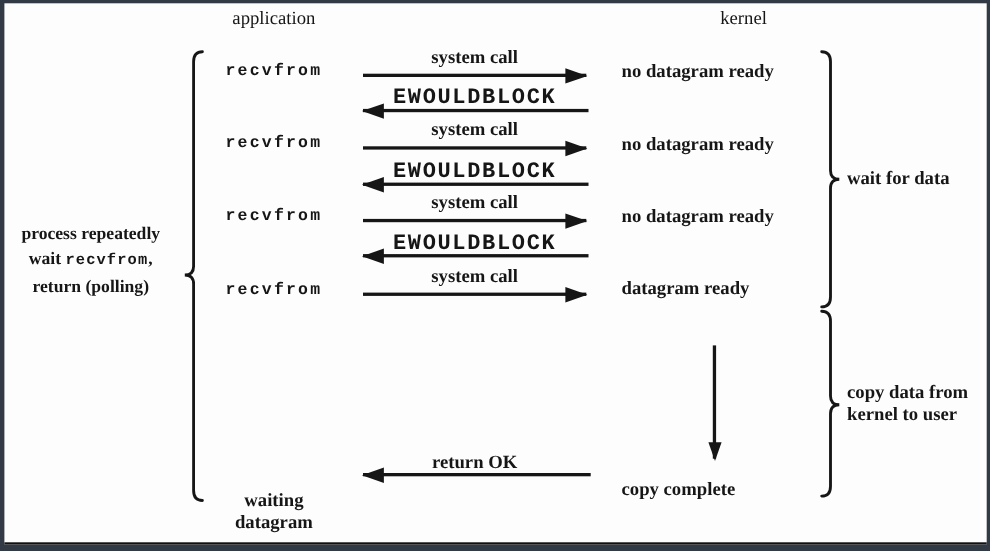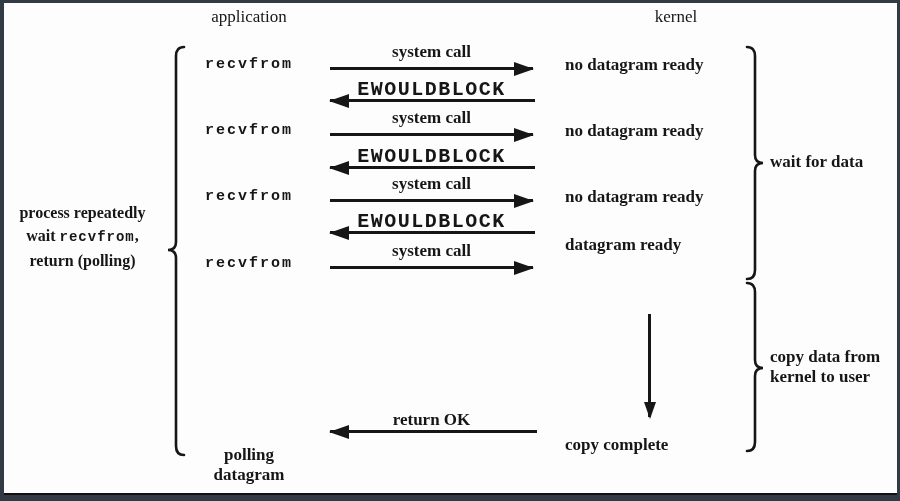--- a/index.html
+++ b/index.html
@@ -93,30 +93,30 @@
   <div class="abs mono app-call" style="left:190px;top:188px;width:118px;">recvfrom</div>
   <div class="abs lbl alabel" style="left:330px;top:175px;">system call</div>
   <div class="hline r" style="left:330px;top:199px;width:203px;"></div>
   <div class="abs lbl klabel" style="left:565px;top:188px;">no datagram ready</div>
   <div class="abs mono ewb alabel" style="left:330px;top:210px;">EWOULDBLOCK</div>
   <div class="hline l" style="left:330px;top:231px;width:205px;"></div>
 
   <div class="abs mono app-call" style="left:190px;top:255px;width:118px;">recvfrom</div>
   <div class="abs lbl alabel" style="left:330px;top:242px;">system call</div>
   <div class="hline r" style="left:330px;top:266px;width:203px;"></div>
-  <div class="abs lbl klabel" style="left:565px;top:236px;">datagram ready</div>
+  <div class="abs lbl klabel" style="left:565px;top:253px;">datagram ready</div>
 
   <div class="vline" style="left:648px;top:314px;height:103px;"></div>
   <div class="abs lbl klabel" style="left:565px;top:397px;margin-top:39px;">copy complete</div>
 
   <div class="abs lbl alabel" style="left:330px;top:411px;">return OK</div>
   <div class="hline l" style="left:330px;top:430px;width:207px;"></div>
 
   <div class="abs lbl" style="left:189px;top:445px;width:120px;text-align:center;line-height:20px;">
-    <div>polling</div>
+    <div>waiting</div>
     <div>datagram</div>
   </div>
 
   <svg class="abs" style="left:744px;top:45px;" width="24" height="236" viewBox="0 0 24 236">
     <path class="brace" d="M3,2 Q11,2 11,11 L11,110 Q11,118 19,118 Q11,118 11,126 L11,225 Q11,234 3,234"></path>
   </svg>
   <div class="abs lbl" style="left:770px;top:153px;width:125px;">wait for data</div>
 
   <svg class="abs" style="left:744px;top:281px;" width="24" height="172" viewBox="0 0 24 172">
     <path class="brace" d="M3,2 Q11,2 11,11 L11,79 Q11,87 19,87 Q11,87 11,95 L11,161 Q11,170 3,170"></path>

